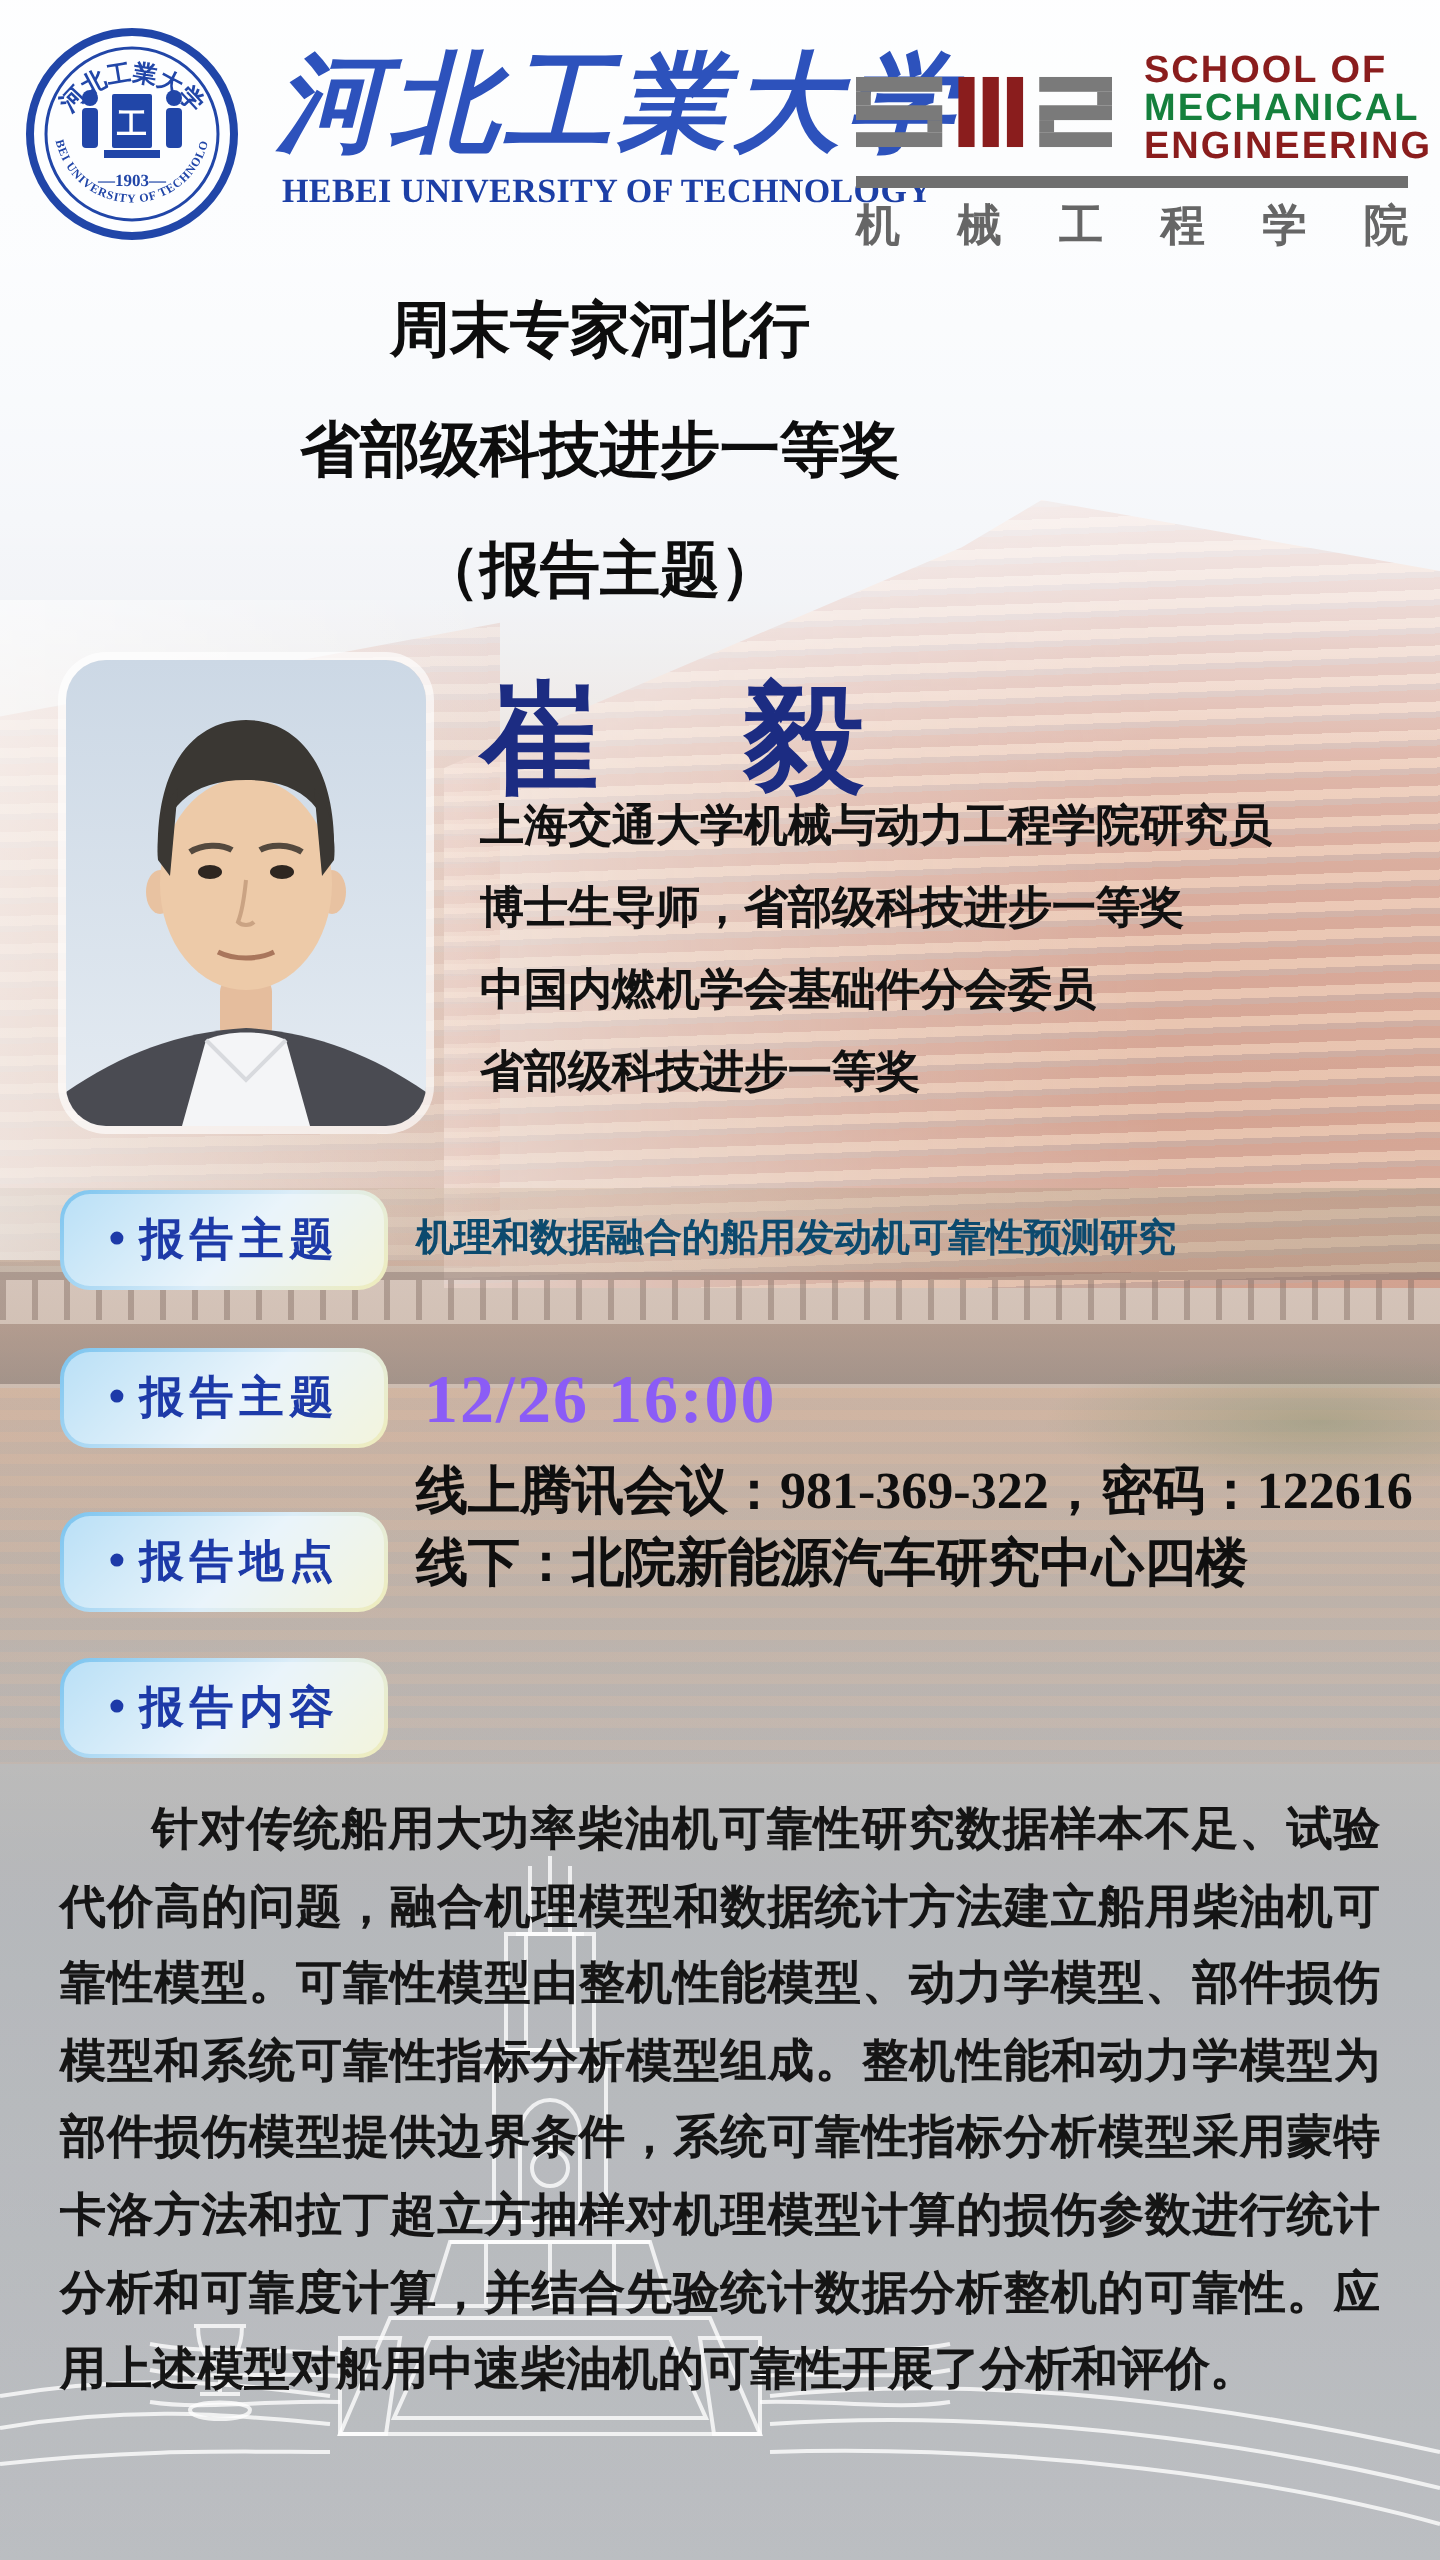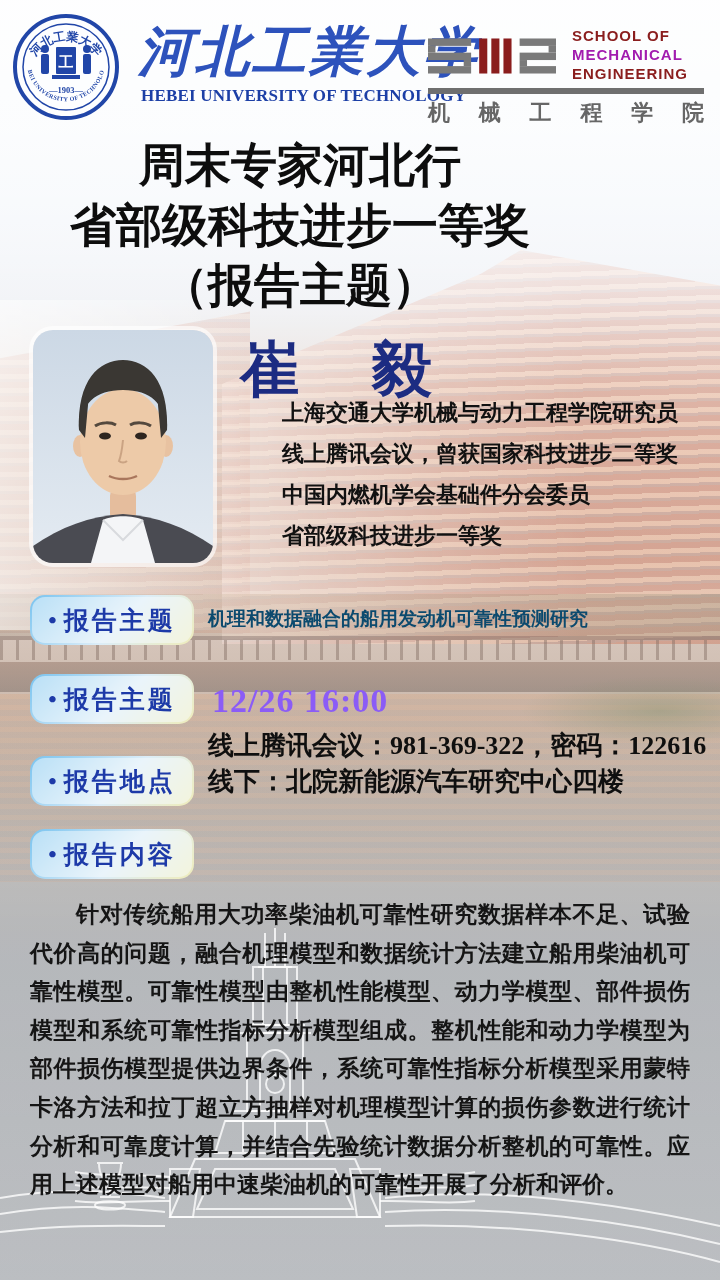--- a/index.html
+++ b/index.html
@@ -63,47 +63,47 @@
   
   .emblem{left:12px;top:13px;width:108px;height:108px;z-index:10;}
   .wordmark{left:138px;top:22px;z-index:10;font-size:54px;line-height:60px;
     color:#2d52bc;font-weight:bold;font-style:italic;letter-spacing:3px;white-space:nowrap;}
   .univ-en{left:141px;top:86px;z-index:10;font-size:17px;font-weight:bold;
     color:#1c3fa6;letter-spacing:.2px;white-space:nowrap;}
   .sme{left:428px;top:24px;width:276px;height:100px;z-index:10;
     font-family:"Liberation Sans","DejaVu Sans",sans-serif;}
   .sme-glyph{position:absolute;left:0;top:6px;width:128px;height:52px;}
   .sme-text{position:absolute;left:144px;top:2px;line-height:19px;font-weight:bold;
-    font-size:15px;letter-spacing:1px;white-space:nowrap;}
+    font-size:19px;letter-spacing:1px;white-space:nowrap;}
   .sme-text .maroon{color:#8a1d1d;display:block;}
-  .sme-text .gray{color:#a21caf;display:block;}
+  .sme-text .gray{color:#15803d;display:block;}
   .sme-bar{position:absolute;left:0;top:64px;width:276px;height:6px;background:#6f6f6f;}
   .sme-cn{position:absolute;left:0;top:74px;width:276px;font-size:22px;color:#666;
     display:flex;justify-content:space-between;font-weight:bold;}
 
   
   .title{left:0;top:136px;width:600px;z-index:10;text-align:center;
-    font-size:46px;line-height:60px;font-weight:600;color:#0d0d0d;}
+    font-size:30px;line-height:60px;font-weight:600;color:#0d0d0d;}
 
   
   .photo{left:33px;top:330px;width:180px;height:233px;z-index:10;border-radius:20px;
     overflow:hidden;box-shadow:0 0 0 4px rgba(255,255,255,.65);}
   .speaker-name{left:240px;top:330px;z-index:10;font-size:60px;font-weight:700;
     color:#1c2c82;letter-spacing:6px;}
   .bio{left:240px;top:396px;z-index:10;font-size:22px;font-weight:600;color:#111;}
-  .bio div{height:41px;line-height:34px;white-space:nowrap;margin-left:42px;}
+  .bio div{height:41px;line-height:34px;white-space:nowrap;}
 
   
   .tag{left:30px;width:164px;height:50px;z-index:10;border-radius:15px;padding:2px;
     background:linear-gradient(135deg,#79c3ef,#dcedf8 55%,#efecba);}
   .tag-inner{width:100%;height:100%;border-radius:13px;background:rgba(248,251,254,.5);
     display:flex;align-items:center;justify-content:center;gap:7px;
     color:#1d3aa8;font-weight:700;}
   .tag .dot{font-size:24px;line-height:1;}
-  .tag .lbl{font-size:25px;letter-spacing:3px;white-space:nowrap;}
+  .tag .lbl{font-size:22px;letter-spacing:3px;white-space:nowrap;}
   .t-topic{top:595px;} .t-time{top:674px;} .t-venue{top:756px;} .t-content{top:829px;}
   .topic-text{left:208px;top:606px;width:505px;z-index:10;font-size:19px;
     font-weight:700;color:#0c4a6e;white-space:nowrap;}
   .time-text{left:212px;top:682px;z-index:10;font-size:34px;font-weight:600;
     color:#8b5cf6;letter-spacing:1px;white-space:nowrap;}
   .venue-text{left:208px;top:728px;width:505px;z-index:10;font-size:26px;line-height:36px;
     font-weight:700;color:#0f0f0f;}
   .venue-text div{white-space:nowrap;}
 
   
@@ -250,21 +250,21 @@
       <path d="M97,95 C102,92 112,92 118,96" fill="none" stroke="#54493e" stroke-width="3"></path>
       <ellipse cx="72" cy="106" rx="6" ry="3.5" fill="#2e2620"></ellipse>
       <ellipse cx="108" cy="106" rx="6" ry="3.5" fill="#2e2620"></ellipse>
       <path d="M90,110 C89,120 88,126 86,131 C88,133 92,133 94,131" fill="none" stroke="#caa383" stroke-width="2"></path>
       <path d="M76,146 C84,150 96,150 104,146" fill="none" stroke="#a9765c" stroke-width="2.5"></path>
     </svg>
   </div>
   <div class="abs speaker-name">崔　毅</div>
   <div class="abs bio">
     <div>上海交通大学机械与动力工程学院研究员</div>
-    <div>线上腾讯会议，曾获国家科技进步二等奖</div>
+    <div>博士生导师，省部级科技进步一等奖</div>
     <div>中国内燃机学会基础件分会委员</div>
     <div>省部级科技进步一等奖</div>
   </div>
 
   <div class="abs tag t-topic">
     <div class="tag-inner">
       <span class="dot">•</span>
       <span class="lbl">报告主题</span>
     </div>
   </div>

